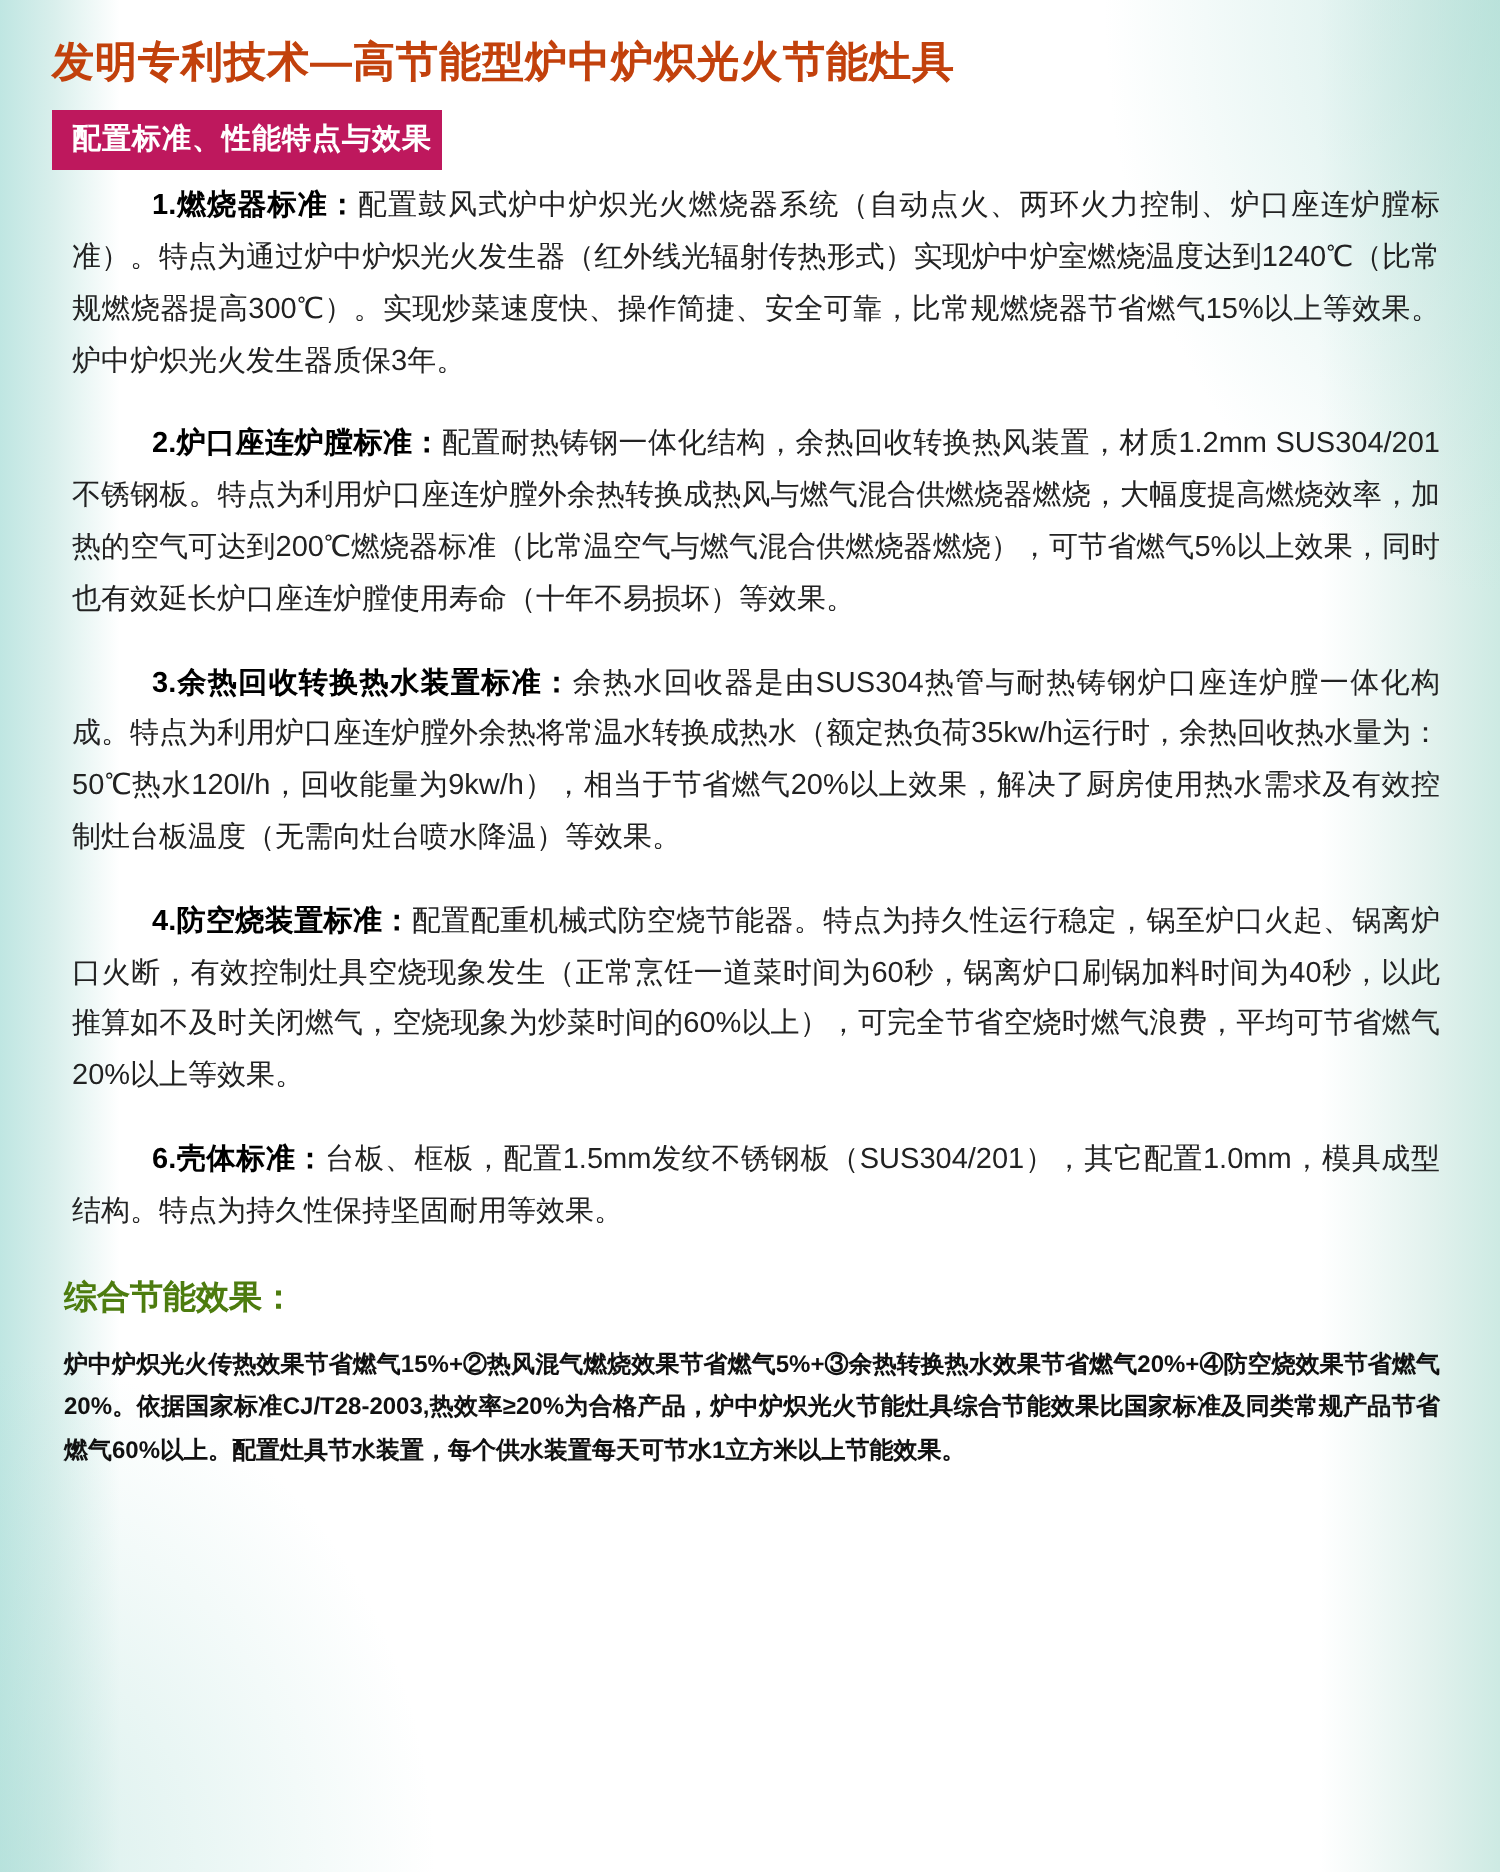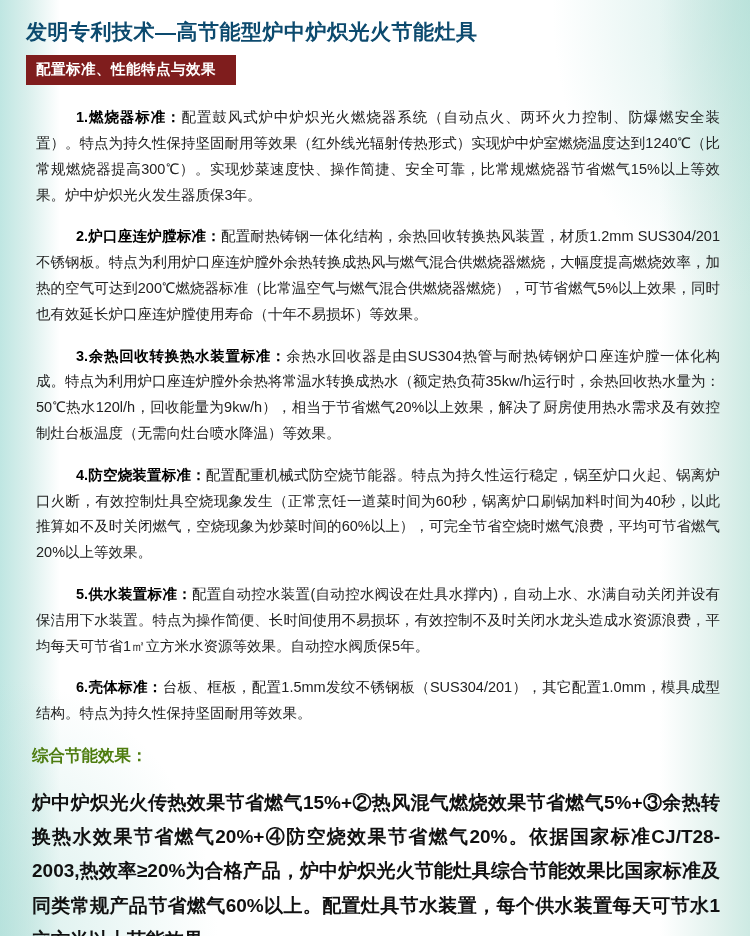--- a/index.html
+++ b/index.html
@@ -51,36 +51,36 @@
     background: radial-gradient(ellipse at bottom left, rgba(175,222,215,0.5) 0%, rgba(255,255,255,0) 70%);
     pointer-events: none;
   }
   .content {
     position: relative;
     z-index: 2;
     padding: 14px 26px 10px 26px;
     box-sizing: border-box;
   }
   .main-title {
-    color: #0c4a6e;
+    color: #c2410c;
     font-size: 21px;
     font-weight: bold;
     letter-spacing: 0.5px;
     margin: 4px 0 10px 0;
     line-height: 1.3;
   }
   .subtitle-bar {
     display: inline-block;
-    background: #7f1d1d;
+    background: #be185d;
     color: #ffffff;
     font-size: 14.5px;
     font-weight: bold;
-    padding: 5px 20px 6px 10px;
+    padding: 5px 5px 6px 10px;
     letter-spacing: 0.5px;
-    margin-bottom: 20px;
+    margin-bottom: 6px;
   }
   .section {
     margin: 0 0 16px 0;
     font-size: 14.5px;
     line-height: 1.78;
     color: #1d1d1d;
     text-align: justify;
     text-justify: inter-ideograph;
     padding-left: 10px;
     padding-right: 4px;
@@ -93,21 +93,21 @@
   .section .body {
     color: #222222;
   }
   .summary-title {
     font-size: 16.5px;
     font-weight: bold;
     color: #4d7c0f;
     margin: 18px 0 8px 6px;
   }
   .summary-body {
-    font-size: 19px;
+    font-size: 12px;
     font-weight: bold;
     line-height: 1.8;
     color: #111111;
     text-align: justify;
     text-justify: inter-ideograph;
     padding-left: 6px;
     padding-right: 4px;
   }
 </style>
 </head>
@@ -119,38 +119,35 @@
   <div class="bg-topright"></div>
   <div class="bg-bottomleft"></div>
 
   <div class="content">
 
     <h1 class="main-title">发明专利技术—高节能型炉中炉炽光火节能灶具</h1>
 
     <div class="subtitle-bar">配置标准、性能特点与效果</div>
 
     <p class="section">
-      <span class="label">1.燃烧器标准：</span><span class="body">配置鼓风式炉中炉炽光火燃烧器系统（自动点火、两环火力控制、防爆燃安全装置）。特点为持久性保持坚固耐用等效果（红外线光辐射传热形式）实现炉中炉室燃烧温度达到1240℃（比常规燃烧器提高300℃）。实现炒菜速度快、操作简捷、安全可靠，比常规燃烧器节省燃气15%以上等效果。炉中炉炽光火发生器质保3年。</span>
+      <span class="label">1.燃烧器标准：</span><span class="body">配置鼓风式炉中炉炽光火燃烧器系统（自动点火、两环火力控制、炉口座连炉膛标准）。特点为通过炉中炉炽光火发生器（红外线光辐射传热形式）实现炉中炉室燃烧温度达到1240℃（比常规燃烧器提高300℃）。实现炒菜速度快、操作简捷、安全可靠，比常规燃烧器节省燃气15%以上等效果。炉中炉炽光火发生器质保3年。</span>
     </p>
 
     <p class="section">
       <span class="label">2.炉口座连炉膛标准：</span><span class="body">配置耐热铸钢一体化结构，余热回收转换热风装置，材质1.2mm SUS304/201不锈钢板。特点为利用炉口座连炉膛外余热转换成热风与燃气混合供燃烧器燃烧，大幅度提高燃烧效率，加热的空气可达到200℃燃烧器标准（比常温空气与燃气混合供燃烧器燃烧），可节省燃气5%以上效果，同时也有效延长炉口座连炉膛使用寿命（十年不易损坏）等效果。</span>
     </p>
 
     <p class="section">
       <span class="label">3.余热回收转换热水装置标准：</span><span class="body">余热水回收器是由SUS304热管与耐热铸钢炉口座连炉膛一体化构成。特点为利用炉口座连炉膛外余热将常温水转换成热水（额定热负荷35kw/h运行时，余热回收热水量为：50℃热水120l/h，回收能量为9kw/h），相当于节省燃气20%以上效果，解决了厨房使用热水需求及有效控制灶台板温度（无需向灶台喷水降温）等效果。</span>
     </p>
 
     <p class="section">
       <span class="label">4.防空烧装置标准：</span><span class="body">配置配重机械式防空烧节能器。特点为持久性运行稳定，锅至炉口火起、锅离炉口火断，有效控制灶具空烧现象发生（正常烹饪一道菜时间为60秒，锅离炉口刷锅加料时间为40秒，以此推算如不及时关闭燃气，空烧现象为炒菜时间的60%以上），可完全节省空烧时燃气浪费，平均可节省燃气20%以上等效果。</span>
     </p>
 
-    <p class="section">
-      <span class="label">5.供水装置标准：</span><span class="body">配置自动控水装置(自动控水阀设在灶具水撑内)，自动上水、水满自动关闭并设有保洁用下水装置。特点为操作简便、长时间使用不易损坏，有效控制不及时关闭水龙头造成水资源浪费，平均每天可节省1㎡立方米水资源等效果。自动控水阀质保5年。</span>
-    </p>
 
     <p class="section">
       <span class="label">6.壳体标准：</span><span class="body">台板、框板，配置1.5mm发纹不锈钢板（SUS304/201），其它配置1.0mm，模具成型结构。特点为持久性保持坚固耐用等效果。</span>
     </p>
 
     <h2 class="summary-title">综合节能效果：</h2>
     <p class="summary-body">炉中炉炽光火传热效果节省燃气15%+②热风混气燃烧效果节省燃气5%+③余热转换热水效果节省燃气20%+④防空烧效果节省燃气20%。依据国家标准CJ/T28-2003,热效率≥20%为合格产品，炉中炉炽光火节能灶具综合节能效果比国家标准及同类常规产品节省燃气60%以上。配置灶具节水装置，每个供水装置每天可节水1立方米以上节能效果。</p>
 
   </div>
 </div>

